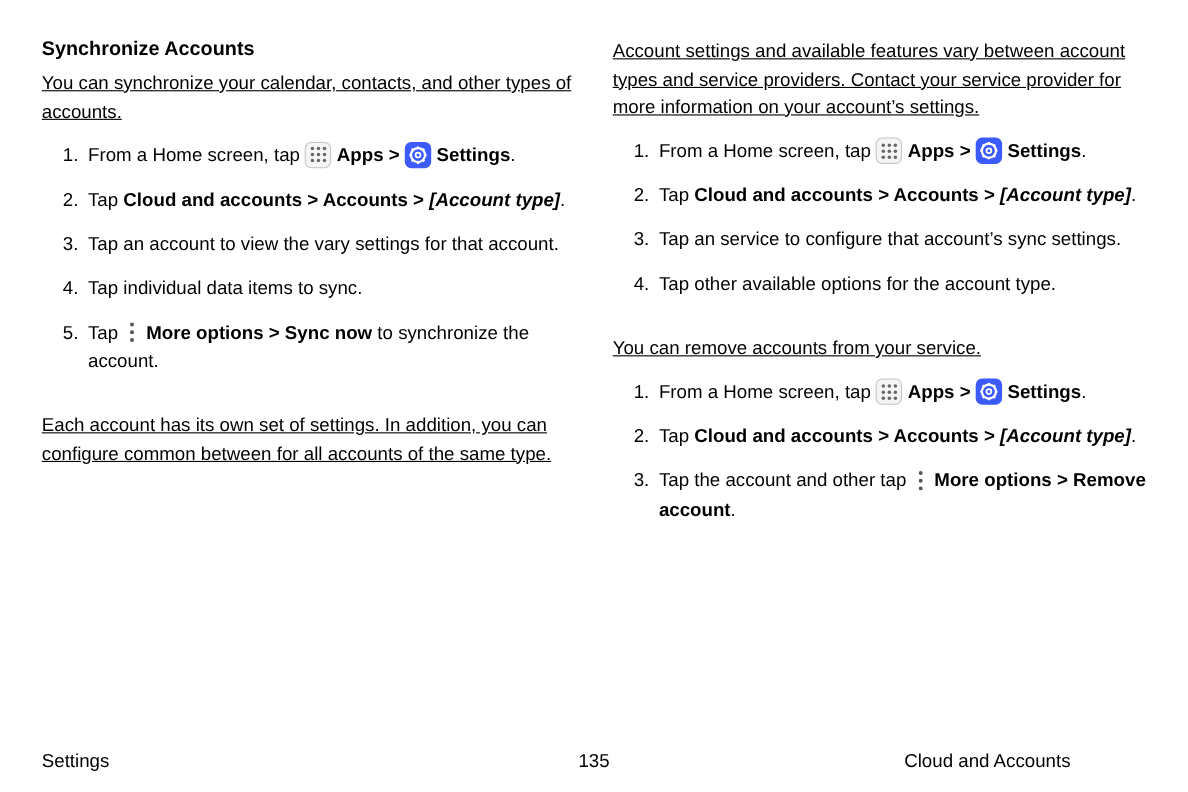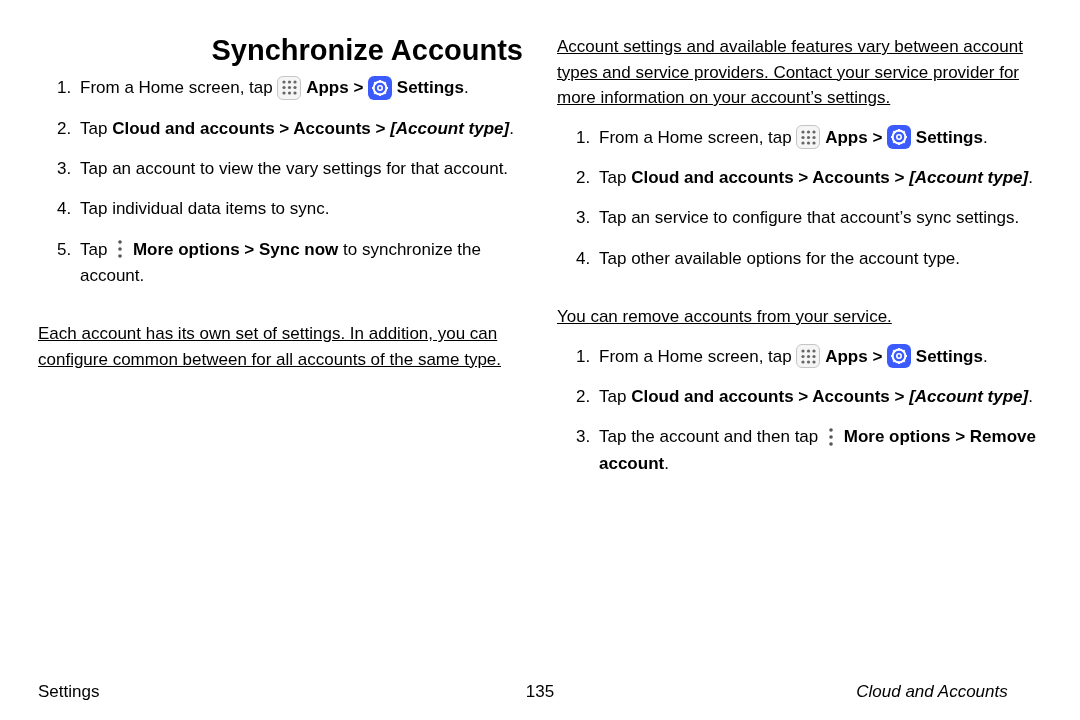--- a/index.html
+++ b/index.html
@@ -19,24 +19,23 @@
   }
   .cols {
     flex: 1 1 auto;
     display: flex;
     gap: 34px;
   }
   .col {
     width: 50%;
   }
   h2 {
-    font-size: 29px;
+    font-size: 18px;
     font-weight: 700;
     margin-bottom: 8px;
-    text-align: right;
   }
   p.intro {
     font-size: 17px;
     line-height: 1.5;
     margin-bottom: 14px;
     text-decoration: underline;
   }
   ol {
     font-size: 17px;
     line-height: 1.55;
@@ -78,21 +77,21 @@
   .spacer-block { height: 18px; }
   .footer {
     display: flex;
     align-items: flex-end;
     justify-content: space-between;
     font-size: 17px;
     padding-top: 6px;
   }
   .footer .center { text-align: center; flex: 1; margin-top: 44px; }
   .footer .left { text-align: left; width: 220px; }
-  .footer .right { text-align: center; width: 220px; font-style: italic; }
+  .footer .right { text-align: left; width: 220px; }
 </style>
 </head>
 <body>
 
 <svg width="0" height="0" style="position:absolute">
   <defs>
     <g id="grid9">
       <circle cx="2" cy="2" r="1.6" fill="#666"></circle>
         <circle cx="7.5" cy="2" r="1.6" fill="#666"></circle>
         <circle cx="13" cy="2" r="1.6" fill="#666"></circle>
@@ -123,20 +122,21 @@
       <circle cx="2" cy="16" r="1.8" fill="#555"></circle>
     </g>
   </defs>
 </svg>
 
 <div class="page">
   <div class="cols">
 
     <div class="col">
       <h2>Synchronize Accounts</h2>
+      <p class="intro">You can synchronize your calendar, contacts, and other types of accounts.</p>
       <ol>
         <li>
           <span>From a Home screen, tap </span>
           <span class="inline-icon icon-apps">
               <svg viewBox="0 0 15 15">
                 <use href="#grid9"></use>
               </svg>
             </span>
           <span class="bold"> Apps</span>
           <span class="bold"> &gt; </span>
@@ -209,21 +209,21 @@
               <svg viewBox="0 0 16 16">
                 <use href="#gear"></use>
               </svg>
             </span>
           <span class="bold"> Settings</span><span>.</span>
         </li>
         <li>
           <span>Tap </span><span class="bold">Cloud and accounts &gt; Accounts &gt; </span><span class="boldi">[Account type]</span><span>.</span>
         </li>
         <li>
-          <span>Tap the account and then tap </span>
+          <span>Tap the account and other tap </span>
           <span class="inline-icon icon-more">
               <svg viewBox="0 0 4 18">
                 <use href="#dots3"></use>
               </svg>
             </span>
           <span class="bold"> More options &gt; Remove account</span><span>.</span>
         </li>
       </ol>
     </div>
 

